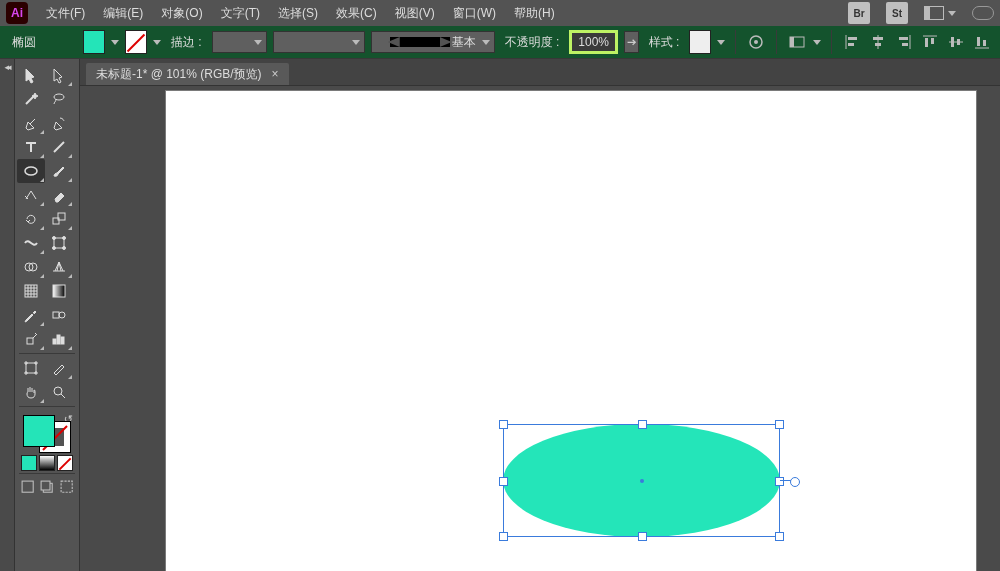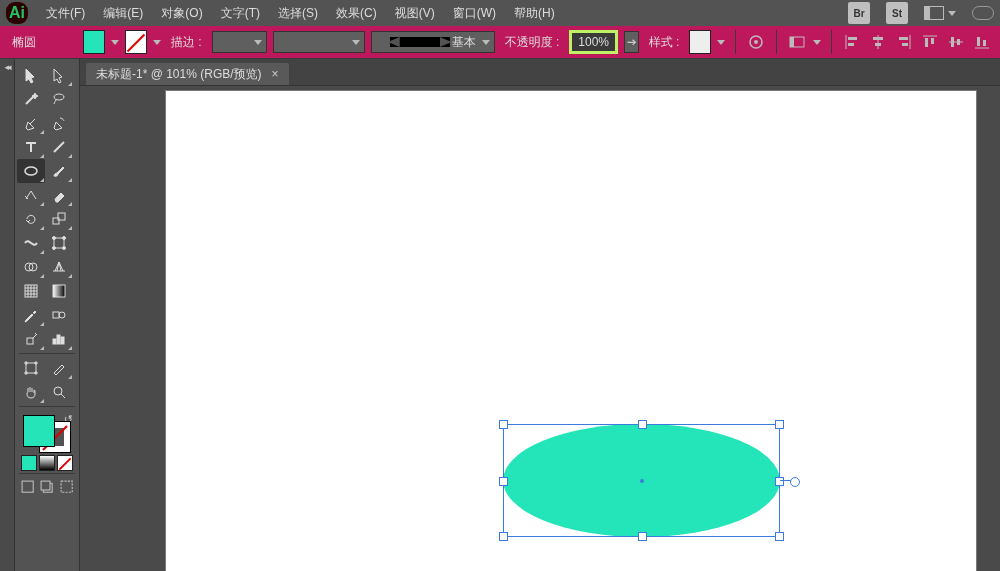--- a/index.html
+++ b/index.html
@@ -1,29 +1,29 @@
 <!DOCTYPE html>
 <html><head>
 <meta charset="utf-8">
 <style>
   html,body{margin:0;padding:0;width:1000px;height:571px;background:#4a4a4a;font-family:"Microsoft YaHei",Arial,sans-serif;font-size:12px;color:#ddd;overflow:hidden;}
   .row{display:flex;align-items:center;}
   
   #menubar{height:26px;background:#535353;display:flex;align-items:center;padding:0 6px;gap:2px;}
-  .ai-logo{width:22px;height:22px;background:#2b0000;color:#22c55e;font-weight:bold;font-size:16px;display:flex;align-items:center;justify-content:center;border-radius:9px;margin-right:8px;}
+  .ai-logo{width:22px;height:22px;background:#2b0000;color:#d946ef;font-weight:bold;font-size:12px;display:flex;align-items:center;justify-content:center;border-radius:4px;margin-right:8px;}
   .menuitem{padding:2px 8px;color:#ddd;cursor:default;}
   .menubar-right{margin-left:auto;display:flex;align-items:center;gap:16px;}
   .square-btn{width:22px;height:22px;background:#bfbfbf;color:#333;font-size:10px;font-weight:bold;display:flex;align-items:center;justify-content:center;border-radius:2px;}
   .panel-toggle{width:20px;height:14px;position:relative;}
   .panel-toggle:before{content:"";position:absolute;inset:0;border:1px solid #bbb;}
   .panel-toggle:after{content:"";position:absolute;left:0;top:0;bottom:0;width:6px;background:#bbb;}
   .chev-down{width:0;height:0;border-left:4px solid transparent;border-right:4px solid transparent;border-top:5px solid #bbb;}
   .cloud-ico{width:20px;height:12px;border:1.5px solid #999;border-radius:8px;position:relative;}
   
-  #optbar{height:32px;background:#be185d;border-bottom:1px solid #383838;display:flex;align-items:center;padding:0 8px;gap:6px;overflow:hidden;}
+  #optbar{height:32px;background:#14532d;border-bottom:1px solid #383838;display:flex;align-items:center;padding:0 8px;gap:6px;overflow:hidden;}
   .opt-label{color:#ddd;margin:0 4px;white-space:nowrap;}
   .swatch{width:22px;height:22px;border:1px solid #222;display:flex;align-items:center;justify-content:center;}
   .swatch.fill{background:#24e4b8;}
   .swatch.nostroke{background:#fff;position:relative;}
   .swatch.nostroke:after{content:"";position:absolute;left:-2px;right:-2px;top:50%;border-top:2px solid #d00;transform:rotate(-45deg);}
   .dd{height:20px;background:#5f5f5f;border:1px solid #333;display:flex;align-items:center;justify-content:flex-end;padding:0 4px;}
   .dd .chev-down{margin-left:4px;}
   .opacity-box{height:18px;background:#3a3a3a;border:3px solid #bef264;padding:0 6px;display:flex;align-items:center;color:#ddd;}
   .btn-chevr{width:14px;height:20px;background:#5f5f5f;border:1px solid #333;display:flex;align-items:center;justify-content:center;}
   .vsep{width:1px;height:24px;background:#3a3a3a;margin:0 4px;}

